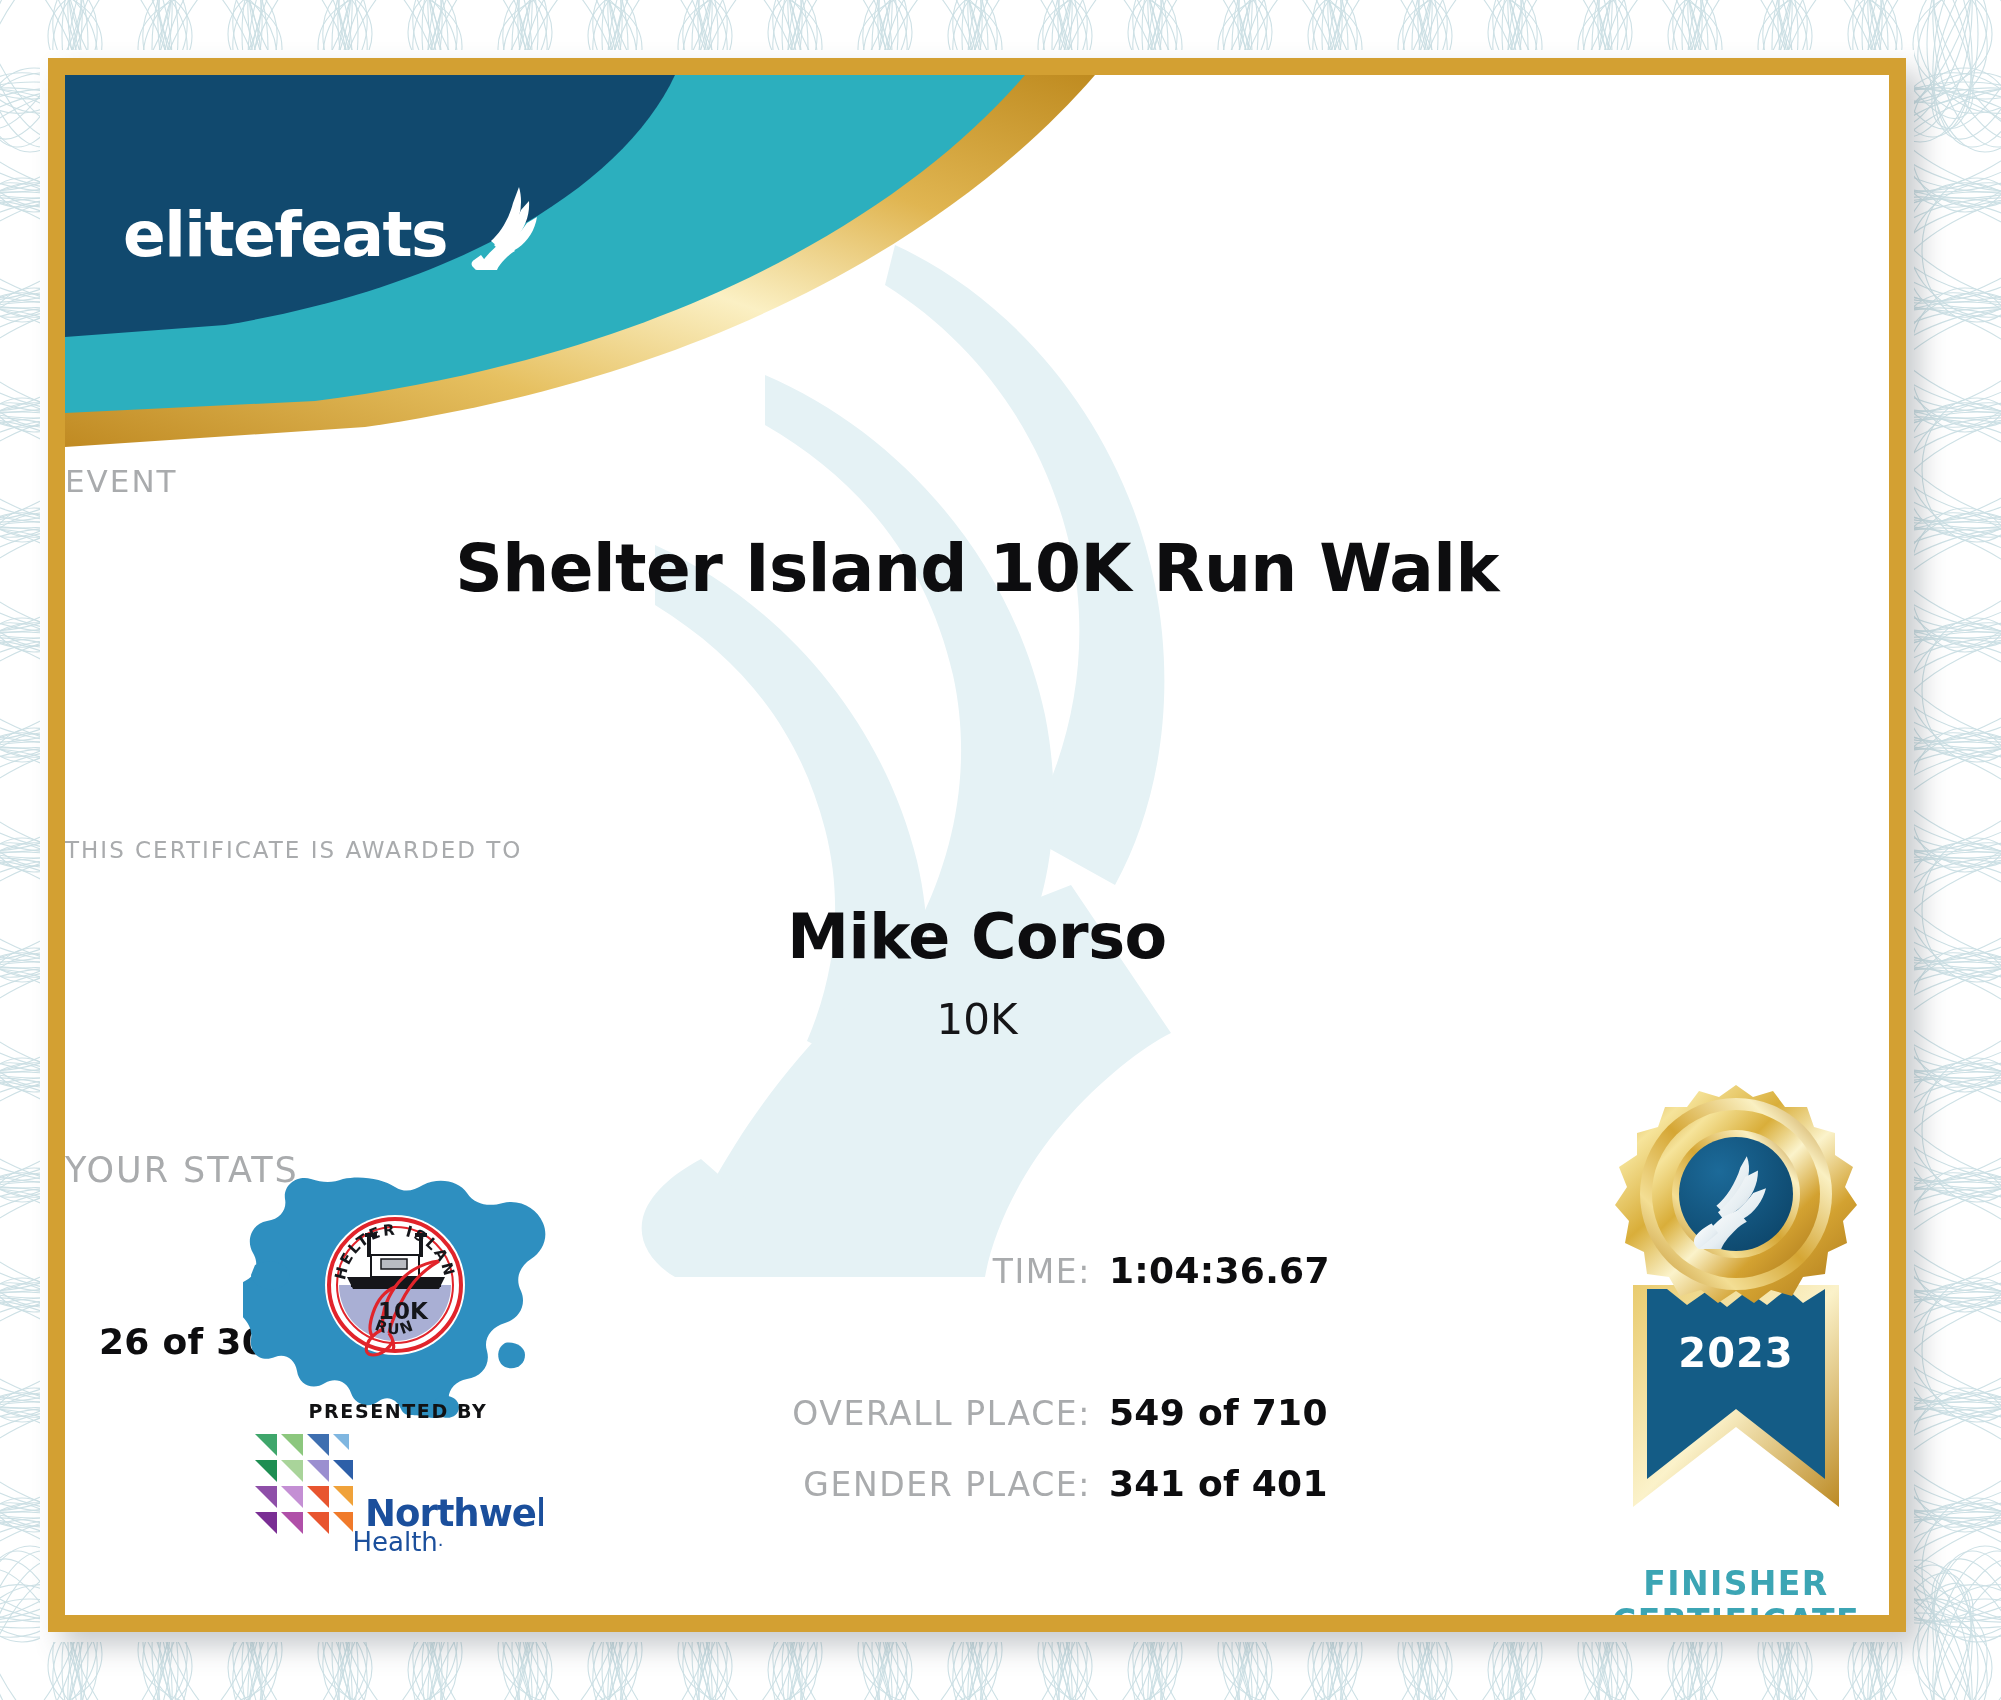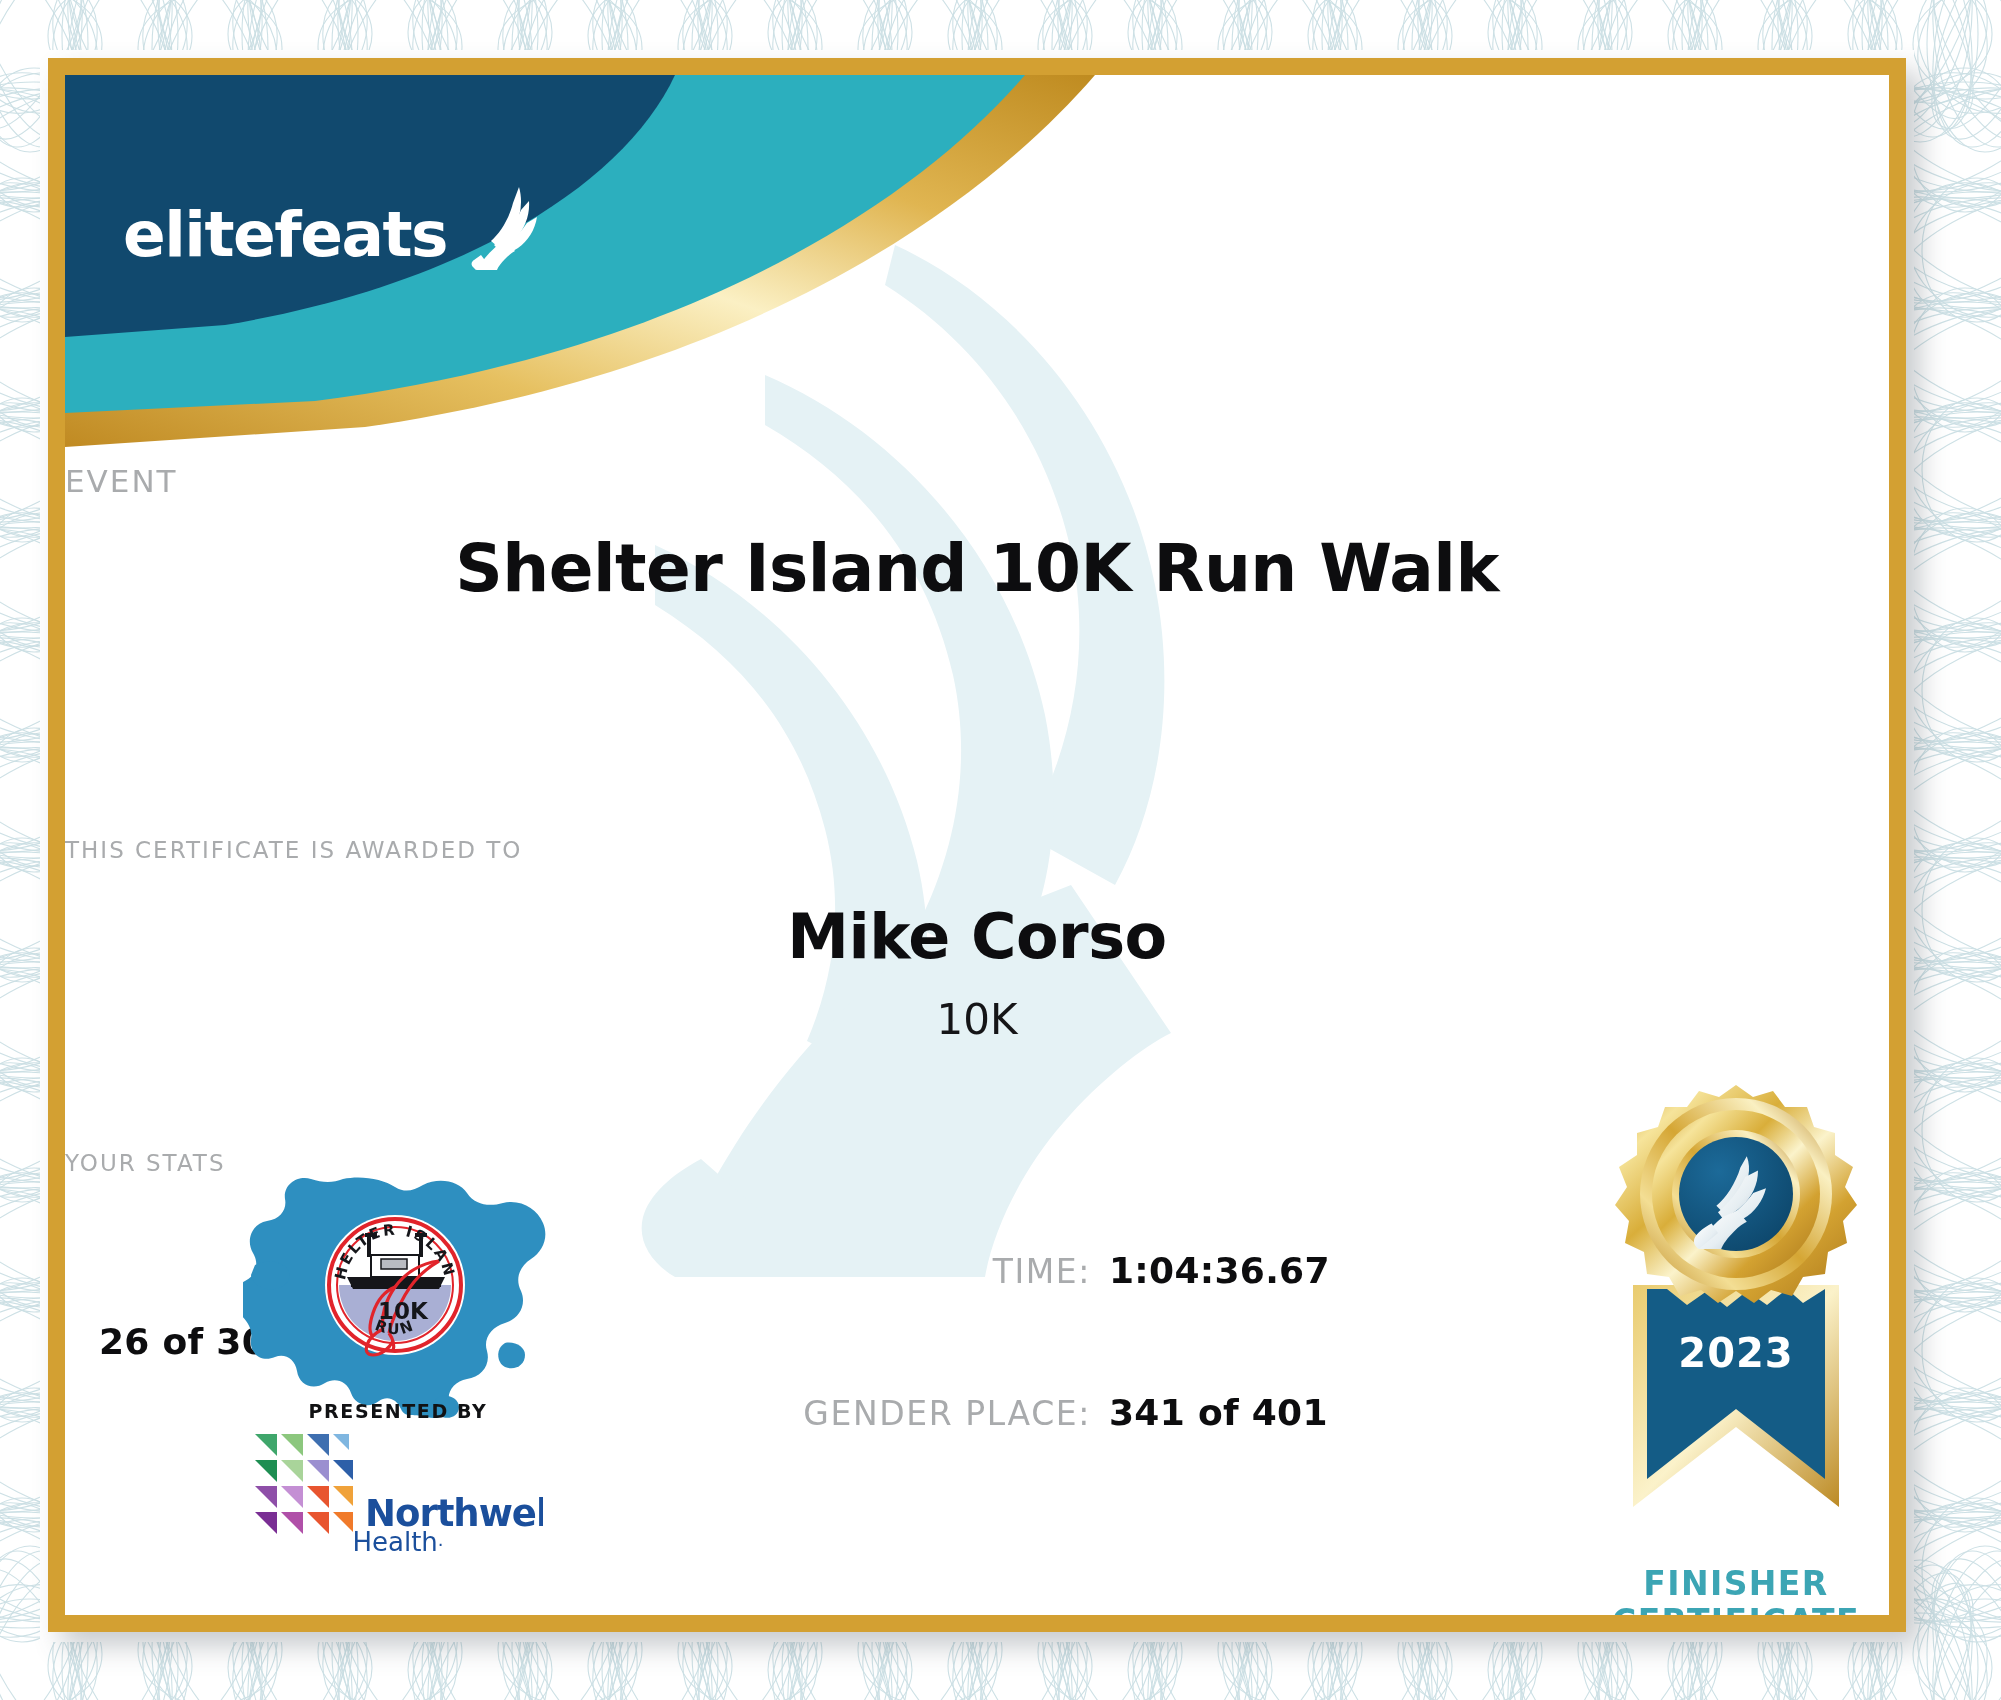--- a/index.html
+++ b/index.html
@@ -77,21 +77,21 @@
     font-weight:700;
     white-space:nowrap;
   }
 
   #lbl-event      { top:388px;  font-size:31px; }
   #event-name     { top:455px;  font-size:66px; letter-spacing:-.5px; }
   #lbl-awarded    { top:762px;  font-size:23px; }
   #awardee-name   { top:825px;  font-size:62px; letter-spacing:-.5px;}
   #awardee-sub    { top:920px;  font-size:42px; font-weight:400; color:#151517;
                     font-family:"DejaVu Sans", sans-serif; }
-  #lbl-stats      { top:1075px; font-size:23px; }
+  #lbl-stats      { top:1075px; font-size:35px; }
 
   
   #stats {
     position:absolute; left:16px; top:1175px; width:100%;
     z-index:5;
   }
   .stat-row {
     display:flex; align-items:baseline;
     height:71px;
   }
@@ -317,20 +317,24 @@
         <div class="c-label" id="lbl-stats">YOUR STATS</div>
       </div>
 
       <div id="stats">
         <div class="stat-row">
           <span class="stat-key">TIME:</span>
           <span class="stat-val">1:04:36.67</span>
         </div>
         <div class="stat-row">
           <span class="stat-val">26 of 30</span>
+        </div>
+        <div class="stat-row">
+          <span class="stat-key">OVERALL PLACE:</span>
+          <span class="stat-val">549 of 710</span>
         </div>
         <div class="stat-row">
           <span class="stat-key">GENDER PLACE:</span>
           <span class="stat-val">341 of 401</span>
         </div>
       </div>
 
       <svg id="race-logo" viewBox="0 0 310 250">
 
         <g fill="#2E8FC0">

